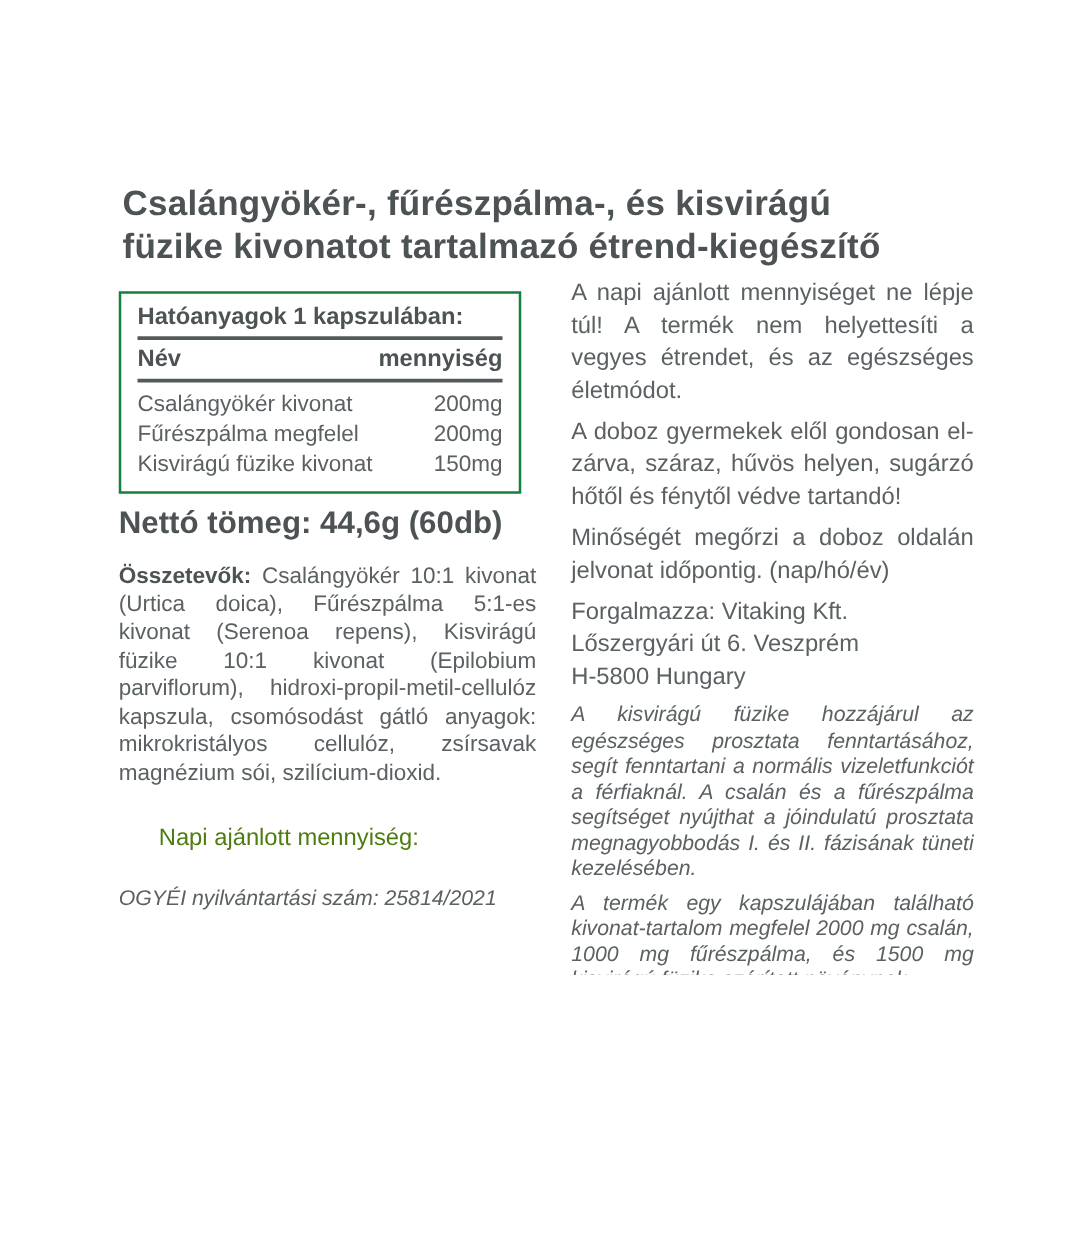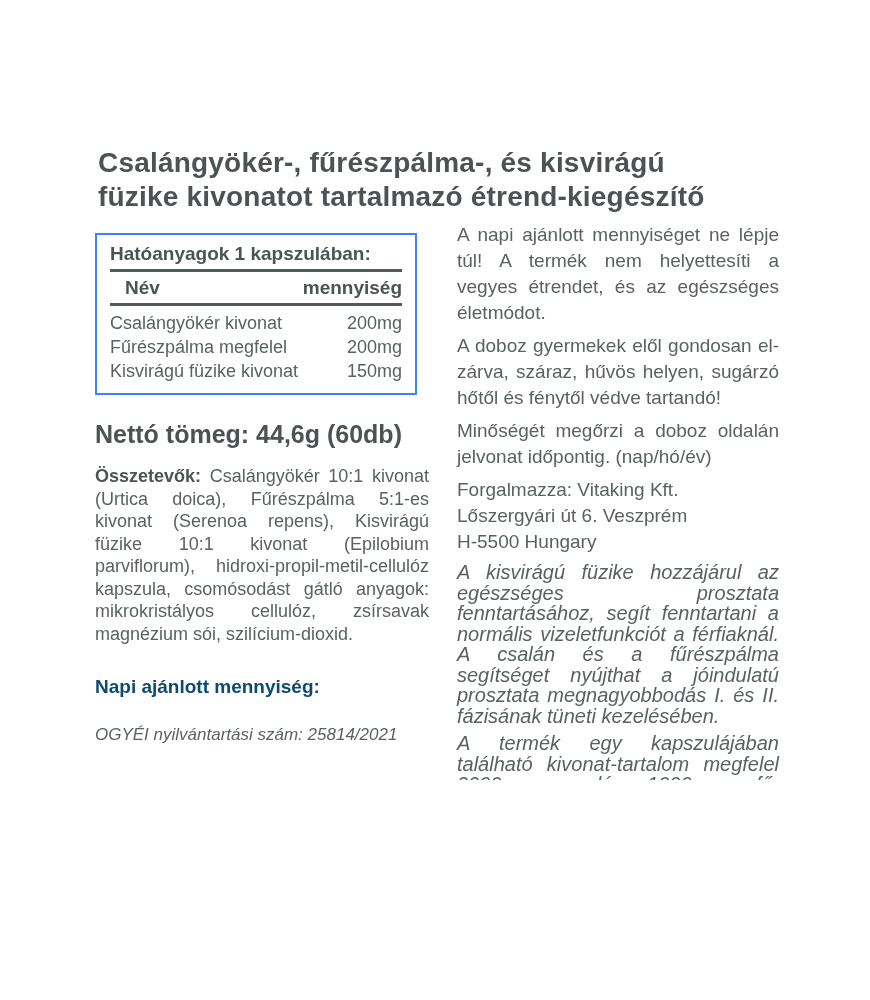--- a/index.html
+++ b/index.html
@@ -36,74 +36,74 @@
 
   .left-col {
     position: absolute;
     left: 95px;
     top: 233px;
     width: 334px;
   }
   .facts-box {
     box-sizing: border-box;
     width: 322px;
-    border: 2px solid #3b82f6;
+    border: 2px solid #15803d;
     padding: 8px 13px 10px 13px;
   }
   .facts-title {
     font-size: 19px;
     line-height: 21px;
     font-weight: 700;
     color: #4d5355;
   }
   .rule {
     height: 3px;
     background: #54595b;
     margin: 5px 0;
   }
   .facts-header {
     display: flex;
     justify-content: space-between;
     font-size: 19px;
     line-height: 21px;
     font-weight: 700;
     color: #4d5355;
-    margin-left: 15px;
   }
   .facts-row {
     display: flex;
     justify-content: space-between;
     font-size: 18px;
     line-height: 24px;
     color: #5b6163;
   }
   .net-weight {
-    margin-top: 24px;
+    margin-top: 8px;
     font-size: 25px;
     line-height: 30px;
     font-weight: 700;
     color: #4d5355;
   }
   .ingredients {
     margin: 16px 0 0 0;
     font-size: 18px;
     line-height: 22.5px;
     text-align: justify;
     color: #5b6163;
   }
   .ingredients .lead {
     font-weight: 700;
     color: #4d5355;
   }
   .daily-label {
     margin-top: 30px;
     font-size: 19px;
     line-height: 24px;
-    font-weight: 700;
-    color: #0c4a6e;
+    font-weight: 400;
+    color: #4d7c0f;
+    margin-left: 32px;
   }
   .daily-text {
     font-size: 19px;
     line-height: 24px;
   }
   .registration {
     margin-top: 26px;
     font-size: 17px;
     font-style: italic;
     color: #5b6163;
@@ -123,21 +123,21 @@
     color: #5b6163;
   }
   .distributor {
     margin: 0 0 7px 0;
   }
   .distributor div {
     font-size: 19px;
     line-height: 26px;
   }
   .right-col p.claim {
-    font-size: 20px;
+    font-size: 17px;
     line-height: 20.5px;
     font-style: italic;
     text-align: justify;
   }
 </style>
 </head>
 <body>
 
 <div class="label-page">
 
@@ -185,21 +185,21 @@
 
     <p>A napi ajánlott mennyiséget ne lépje túl! A termék nem helyettesíti a vegyes étrendet, és az egészséges életmódot.</p>
 
     <p>A doboz gyermekek elől gondosan el­zárva, száraz, hűvös helyen, sugárzó hőtől és fénytől védve tartandó!</p>
 
     <p>Minőségét megőrzi a doboz oldalán jel­vonat időpontig. (nap/hó/év)</p>
 
     <div class="distributor">
       <div>Forgalmazza: Vitaking Kft.</div>
       <div>Lőszergyári út 6. Veszprém</div>
-      <div>H-5500 Hungary</div>
+      <div>H-5800 Hungary</div>
     </div>
 
     <p class="claim">A kisvirágú füzike hozzájárul az egészséges prosztata fenntartásához, segít fenntartani a normális vizeletfunkciót a férfiaknál. A csalán és a fűrészpálma segítséget nyújthat a jóindulatú prosztata megnagyobbodás I. és II. fázisának tüneti kezelésében.</p>
 
     <p class="claim">A termék egy kapszulájában található kivonat-tartalom megfelel 2000 mg csalán, 1000 mg fű­részpálma, és 1500 mg kisvirágú füzike szárí­tott növénynek.</p>
 
   </div>
 
 </div>
 

